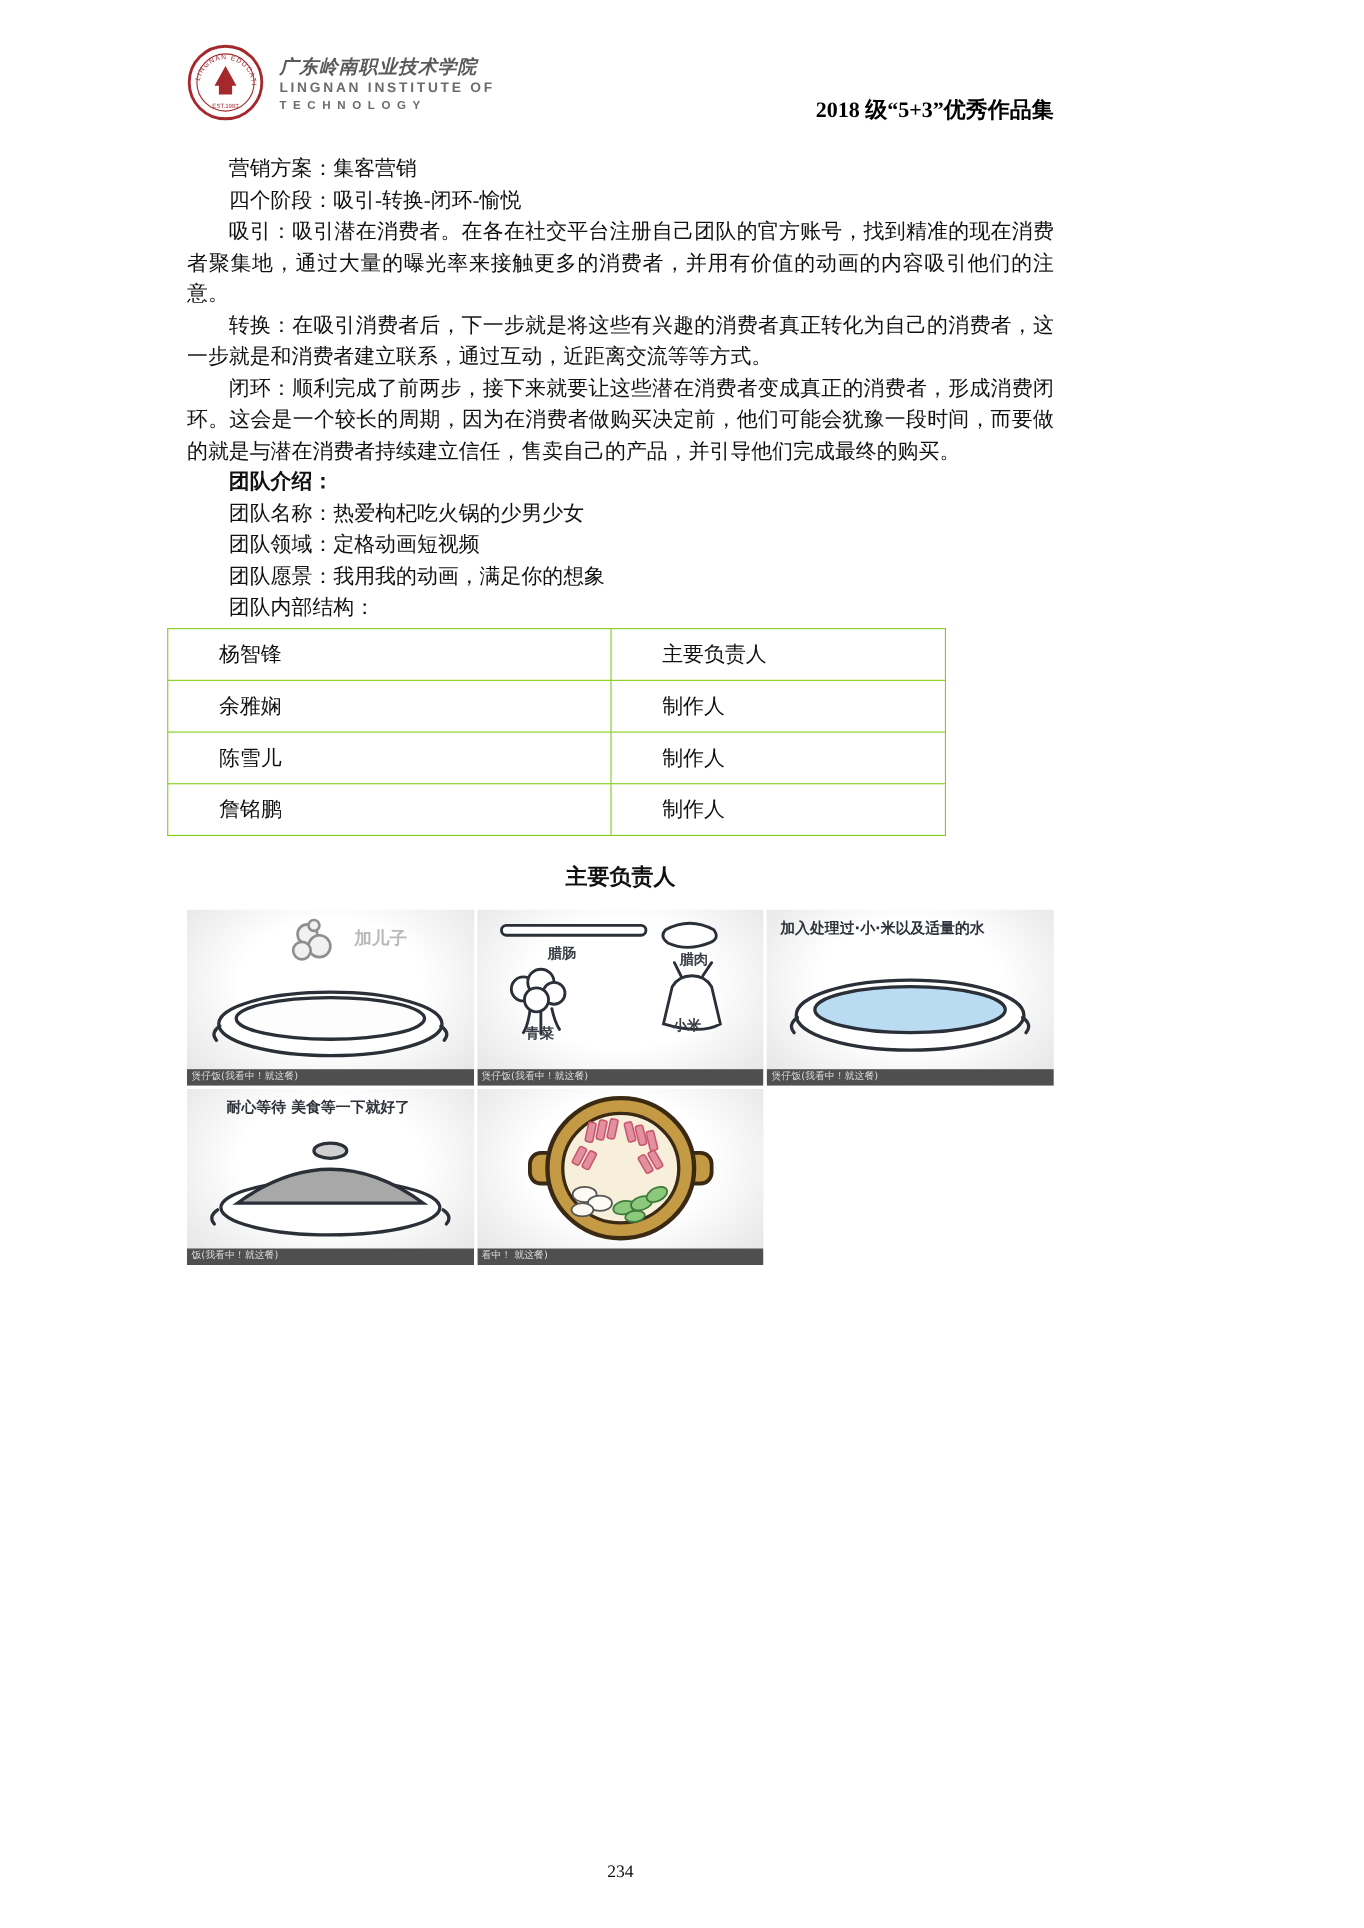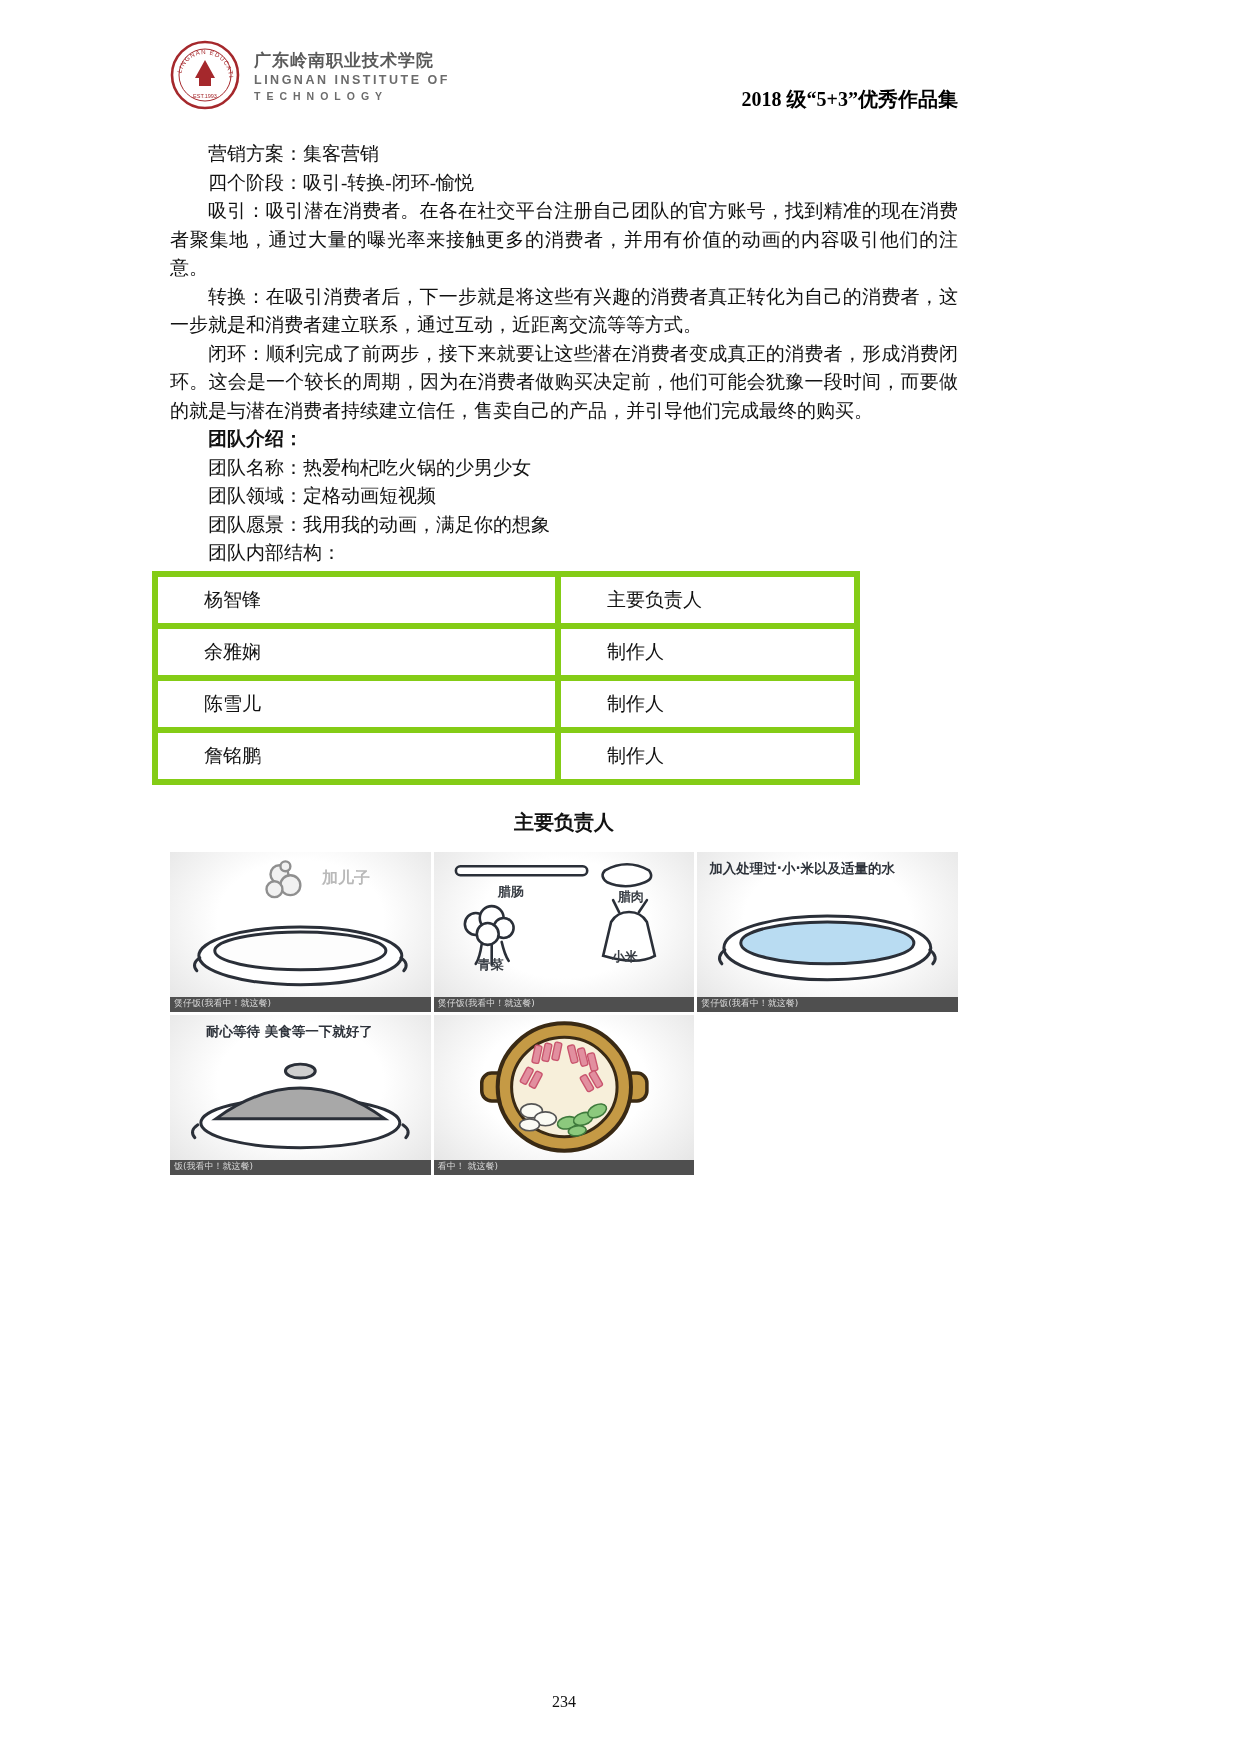--- a/index.html
+++ b/index.html
@@ -4,31 +4,31 @@
 <style>
   html,body{margin:0;padding:0;background:#888;}
   .page{
     position:relative;width:1240px;height:1753px;margin:0 auto;background:#ffffff;
     font-family:"Liberation Serif","DejaVu Serif",serif;color:#111;overflow:hidden;
   }
   
   .header{position:absolute;left:170px;top:40px;width:788px;height:86px;}
   .logo{position:absolute;left:0;top:0;width:70px;height:70px;}
   .inst{position:absolute;left:84px;top:10px;line-height:1.25;font-family:"Liberation Sans","DejaVu Sans",sans-serif;}
-  .inst-cn{font-size:17px;font-weight:bold;color:#5a5a5a;letter-spacing:1px;}
+  .inst-cn{font-size:17px;font-weight:bold;color:#5a5a5a;letter-spacing:1px;font-style:italic;}
   .inst-en1{font-size:12.5px;font-weight:bold;color:#6b6b6b;letter-spacing:2.5px;margin-top:2px;}
   .inst-en2{font-size:10.5px;font-weight:bold;color:#6b6b6b;letter-spacing:6px;margin-top:1px;}
   .header-title{position:absolute;right:0;top:46px;font-size:20px;font-weight:bold;color:#000;}
   
   .content{position:absolute;left:170px;top:140px;width:788px;}
   p.para{margin:0;text-indent:2em;font-size:19px;line-height:28.5px;text-align:justify;}
   .team-head{font-weight:bold;}
   
   table.team-table{border-collapse:collapse;margin:3px 0 0 -18px;width:708px;table-layout:fixed;}
-  table.team-table td{border:6px solid #84cc16;height:46px;font-size:19px;padding:0 0 0 46px;vertical-align:middle;}
+  table.team-table td{border:1px solid #84cc16;height:46px;font-size:19px;padding:0 0 0 46px;vertical-align:middle;}
   
   .results-title{text-align:center;font-weight:bold;font-size:20px;margin:24px 0 16px 0;}
   .grid{display:grid;grid-template-columns:repeat(3,1fr);gap:3px;}
   .frame{position:relative;height:160px;overflow:hidden;
     background:radial-gradient(ellipse at 50% 42%, #ffffff 45%, #e2e2e2 100%);}
   .frame svg.scene{position:absolute;left:0;top:0;width:100%;height:145px;}
   .vbar{position:absolute;left:0;right:0;bottom:0;height:15px;background:#4f4f4f;display:flex;align-items:flex-start;}
   .vbar span{color:#d9d9d9;font-size:9px;font-family:"DejaVu Sans",sans-serif;margin-left:4px;white-space:nowrap;}
   .lbl{position:absolute;font-family:"DejaVu Sans",sans-serif;font-weight:bold;color:#3a3f46;font-size:13px;white-space:nowrap;}
   .lbl.light{color:#b9b9b9;font-size:16px;}

